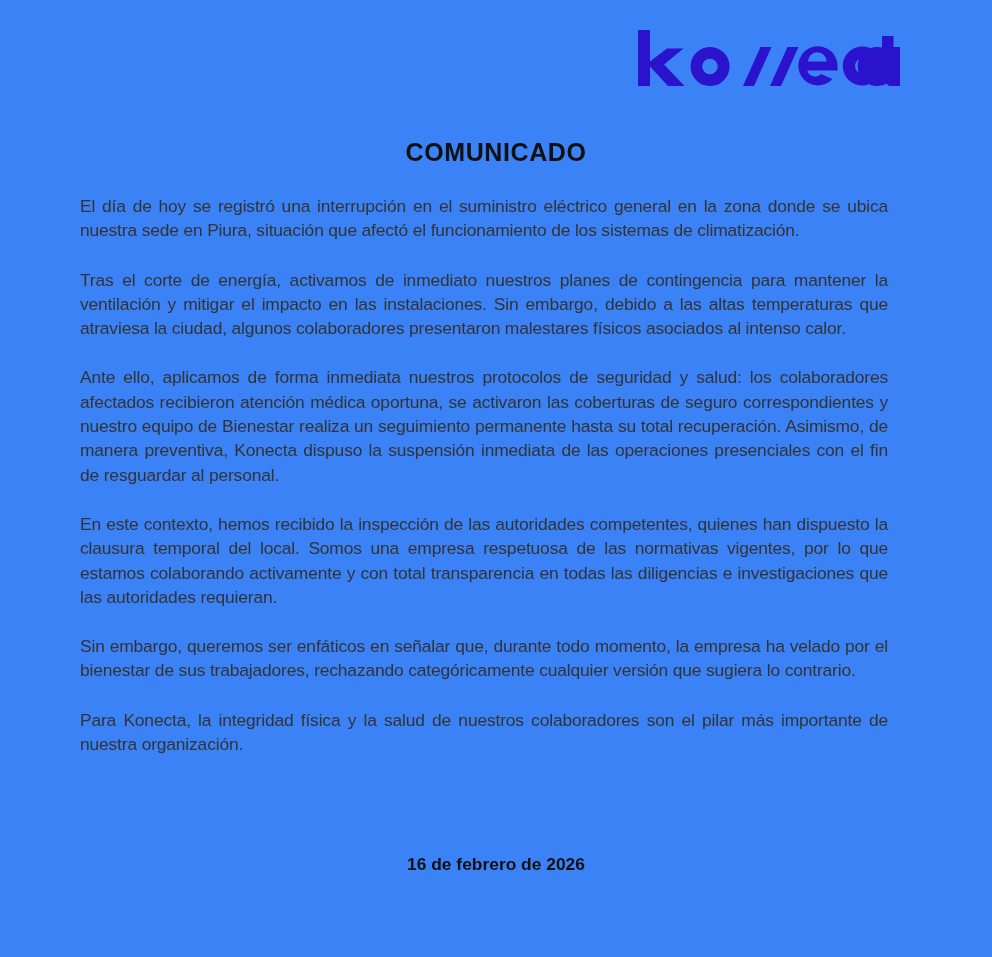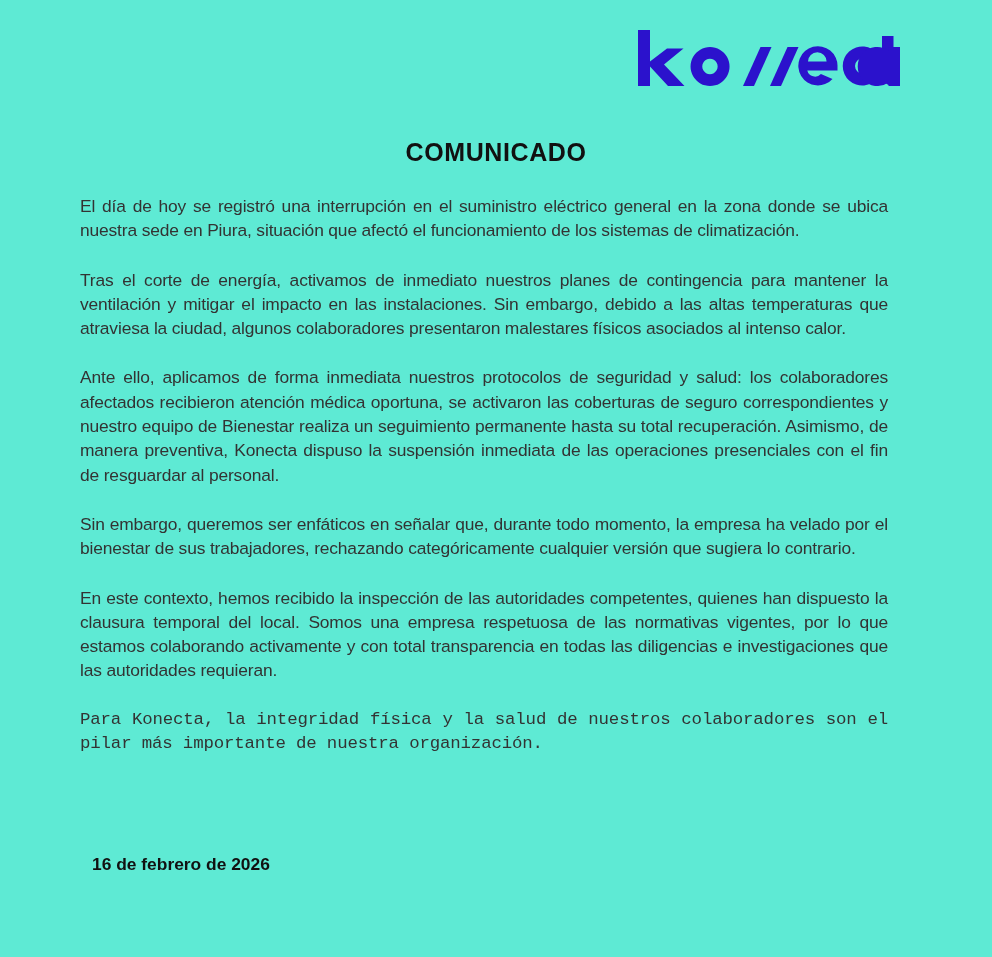--- a/index.html
+++ b/index.html
@@ -13,21 +13,21 @@
     background: #ffffff;
     font-family: "Liberation Sans", sans-serif;
     color: #333333;
     overflow: hidden;
   }
 
   .page {
     position: relative;
     width: 992px;
     height: 957px;
-    background: #5eead4;
+    background: #3b82f6;
     box-sizing: border-box;
   }
 
   
   .header {
     position: absolute;
     top: 0;
     left: 0;
     right: 0;
     height: 118px;
@@ -71,30 +71,29 @@
     font-size: 17.4px;
     line-height: 24.3px;
     text-align: justify;
     text-justify: inter-word;
     color: #333333;
     font-family: "Liberation Sans", sans-serif;
     letter-spacing: -0.15px;
   }
   .para:last-of-type {
     margin-bottom: 0;
-    font-family: Liberation Mono, monospace;
   }
 
   
   .doc-date {
     position: absolute;
     top: 854px;
     left: 92px;
     width: 808px;
-    text-align: left;
+    text-align: center;
     font-size: 17.4px;
     font-weight: bold;
     color: #111111;
     font-family: "Liberation Sans", sans-serif;
   }
 </style>
 </head>
 <body>
 
 <div class="page">
@@ -122,20 +121,20 @@
       </svg>
     </div>
   </div>
 
   <div class="doc-title">COMUNICADO</div>
 
   <div class="body-block">
     <p class="para">El día de hoy se registró una interrupción en el suministro eléctrico general en la zona donde se ubica nuestra sede en Piura, situación que afectó el funcionamiento de los sistemas de climatización.</p>
     <p class="para">Tras el corte de energía, activamos de inmediato nuestros planes de contingencia para mantener la ventilación y mitigar el impacto en las instalaciones. Sin embargo, debido a las altas temperaturas que atraviesa la ciudad, algunos colaboradores presentaron malestares físicos asociados al intenso calor.</p>
     <p class="para">Ante ello, aplicamos de forma inmediata nuestros protocolos de seguridad y salud: los colaboradores afectados recibieron atención médica oportuna, se activaron las coberturas de seguro correspondientes y nuestro equipo de Bienestar realiza un seguimiento permanente hasta su total recuperación. Asimismo, de manera preventiva, Konecta dispuso la suspensión inmediata de las operaciones presenciales con el fin de resguardar al personal.</p>
+    <p class="para">En este contexto, hemos recibido la inspección de las autoridades competentes, quienes han dispuesto la clausura temporal del local. Somos una empresa respetuosa de las normativas vigentes, por lo que estamos colaborando activamente y con total transparencia en todas las diligencias e investigaciones que las autoridades requieran.</p>
     <p class="para">Sin embargo, queremos ser enfáticos en señalar que, durante todo momento, la empresa ha velado por el bienestar de sus trabajadores, rechazando categóricamente cualquier versión que sugiera lo contrario.</p>
-    <p class="para">En este contexto, hemos recibido la inspección de las autoridades competentes, quienes han dispuesto la clausura temporal del local. Somos una empresa respetuosa de las normativas vigentes, por lo que estamos colaborando activamente y con total transparencia en todas las diligencias e investigaciones que las autoridades requieran.</p>
     <p class="para">Para Konecta, la integridad física y la salud de nuestros colaboradores son el pilar más importante de nuestra organización.</p>
   </div>
 
   <div class="doc-date">16 de febrero de 2026</div>
 
 </div>
 
 </body></html>

